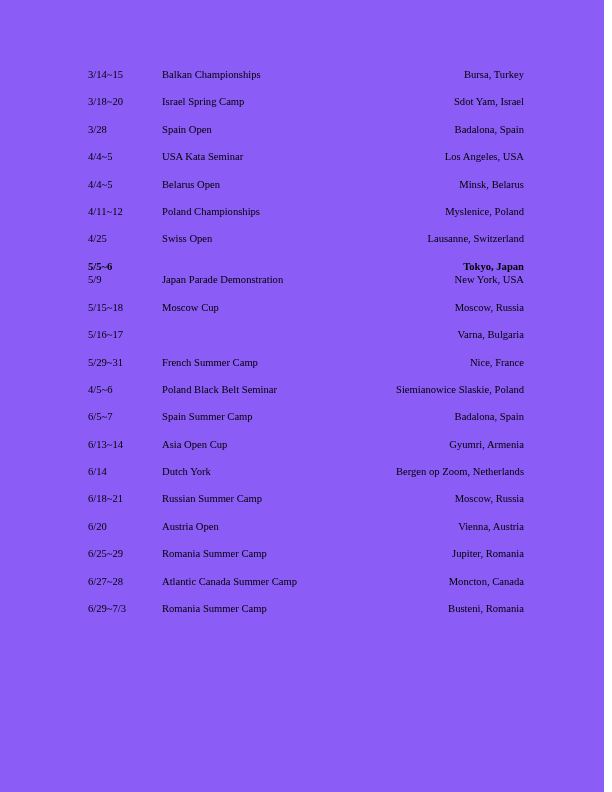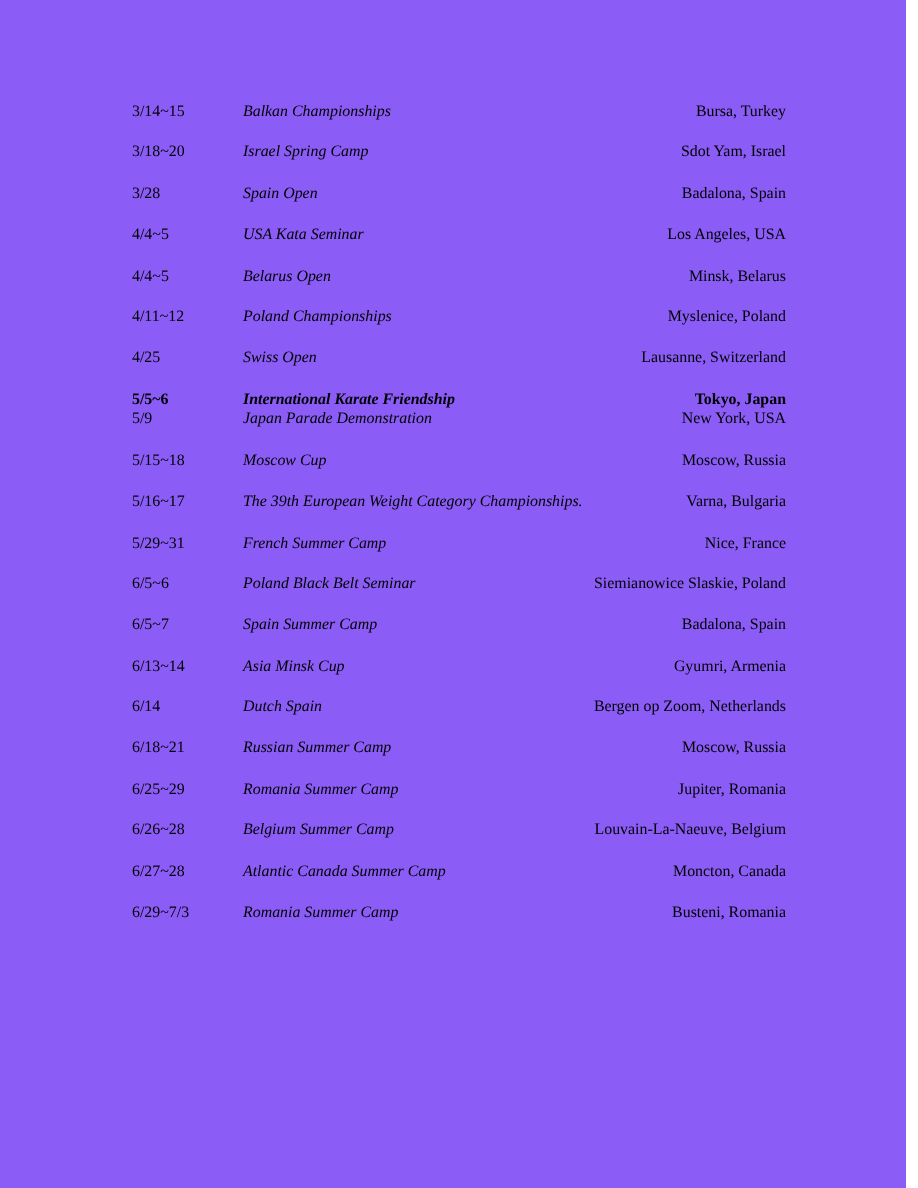--- a/index.html
+++ b/index.html
@@ -40,21 +40,20 @@
     top: 0;
     font-size: 10.6px;
     line-height: 13.6px;
     white-space: nowrap;
   }
   .date {
     left: 0;
   }
   .event {
     left: 74px;
-    font-style: italic;
   }
   .location {
     right: 0;
     text-align: right;
   }
   .row.bold .cell {
     font-weight: bold;
   }
   .row.bold .location {
     right: 0;
@@ -95,77 +94,75 @@
         <span class="cell event">Poland Championships</span>
         <span class="cell location">Myslenice, Poland</span>
       </div>
       <div class="row">
         <span class="cell date">4/25</span>
         <span class="cell event">Swiss Open</span>
         <span class="cell location">Lausanne, Switzerland</span>
       </div>
       <div class="row bold tight">
         <span class="cell date">5/5~6</span>
-        <span class="cell event">International Karate Friendship</span>
         <span class="cell location">Tokyo, Japan</span>
       </div>
       <div class="row">
         <span class="cell date">5/9</span>
         <span class="cell event">Japan Parade Demonstration</span>
         <span class="cell location">New York, USA</span>
       </div>
       <div class="row">
         <span class="cell date">5/15~18</span>
         <span class="cell event">Moscow Cup</span>
         <span class="cell location">Moscow, Russia</span>
       </div>
       <div class="row">
         <span class="cell date">5/16~17</span>
-        <span class="cell event">The 39th European Weight Category Championships.</span>
         <span class="cell location">Varna, Bulgaria</span>
       </div>
       <div class="row">
         <span class="cell date">5/29~31</span>
         <span class="cell event">French Summer Camp</span>
         <span class="cell location">Nice, France</span>
       </div>
       <div class="row">
-        <span class="cell date">6/5~6</span>
+        <span class="cell date">4/5~6</span>
         <span class="cell event">Poland Black Belt Seminar</span>
         <span class="cell location">Siemianowice Slaskie, Poland</span>
       </div>
       <div class="row">
         <span class="cell date">6/5~7</span>
         <span class="cell event">Spain Summer Camp</span>
         <span class="cell location">Badalona, Spain</span>
       </div>
       <div class="row">
         <span class="cell date">6/13~14</span>
-        <span class="cell event">Asia Minsk Cup</span>
+        <span class="cell event">Asia Open Cup</span>
         <span class="cell location">Gyumri, Armenia</span>
       </div>
       <div class="row">
         <span class="cell date">6/14</span>
-        <span class="cell event">Dutch Spain</span>
+        <span class="cell event">Dutch York</span>
         <span class="cell location">Bergen op Zoom, Netherlands</span>
       </div>
       <div class="row">
         <span class="cell date">6/18~21</span>
         <span class="cell event">Russian Summer Camp</span>
         <span class="cell location">Moscow, Russia</span>
       </div>
       <div class="row">
+        <span class="cell date">6/20</span>
+        <span class="cell event">Austria Open</span>
+        <span class="cell location">Vienna, Austria</span>
+      </div>
+      <div class="row">
         <span class="cell date">6/25~29</span>
         <span class="cell event">Romania Summer Camp</span>
         <span class="cell location">Jupiter, Romania</span>
-      </div>
-      <div class="row">
-        <span class="cell date">6/26~28</span>
-        <span class="cell event">Belgium Summer Camp</span>
-        <span class="cell location">Louvain-La-Naeuve, Belgium</span>
       </div>
       <div class="row">
         <span class="cell date">6/27~28</span>
         <span class="cell event">Atlantic Canada Summer Camp</span>
         <span class="cell location">Moncton, Canada</span>
       </div>
       <div class="row">
         <span class="cell date">6/29~7/3</span>
         <span class="cell event">Romania Summer Camp</span>
         <span class="cell location">Busteni, Romania</span>

